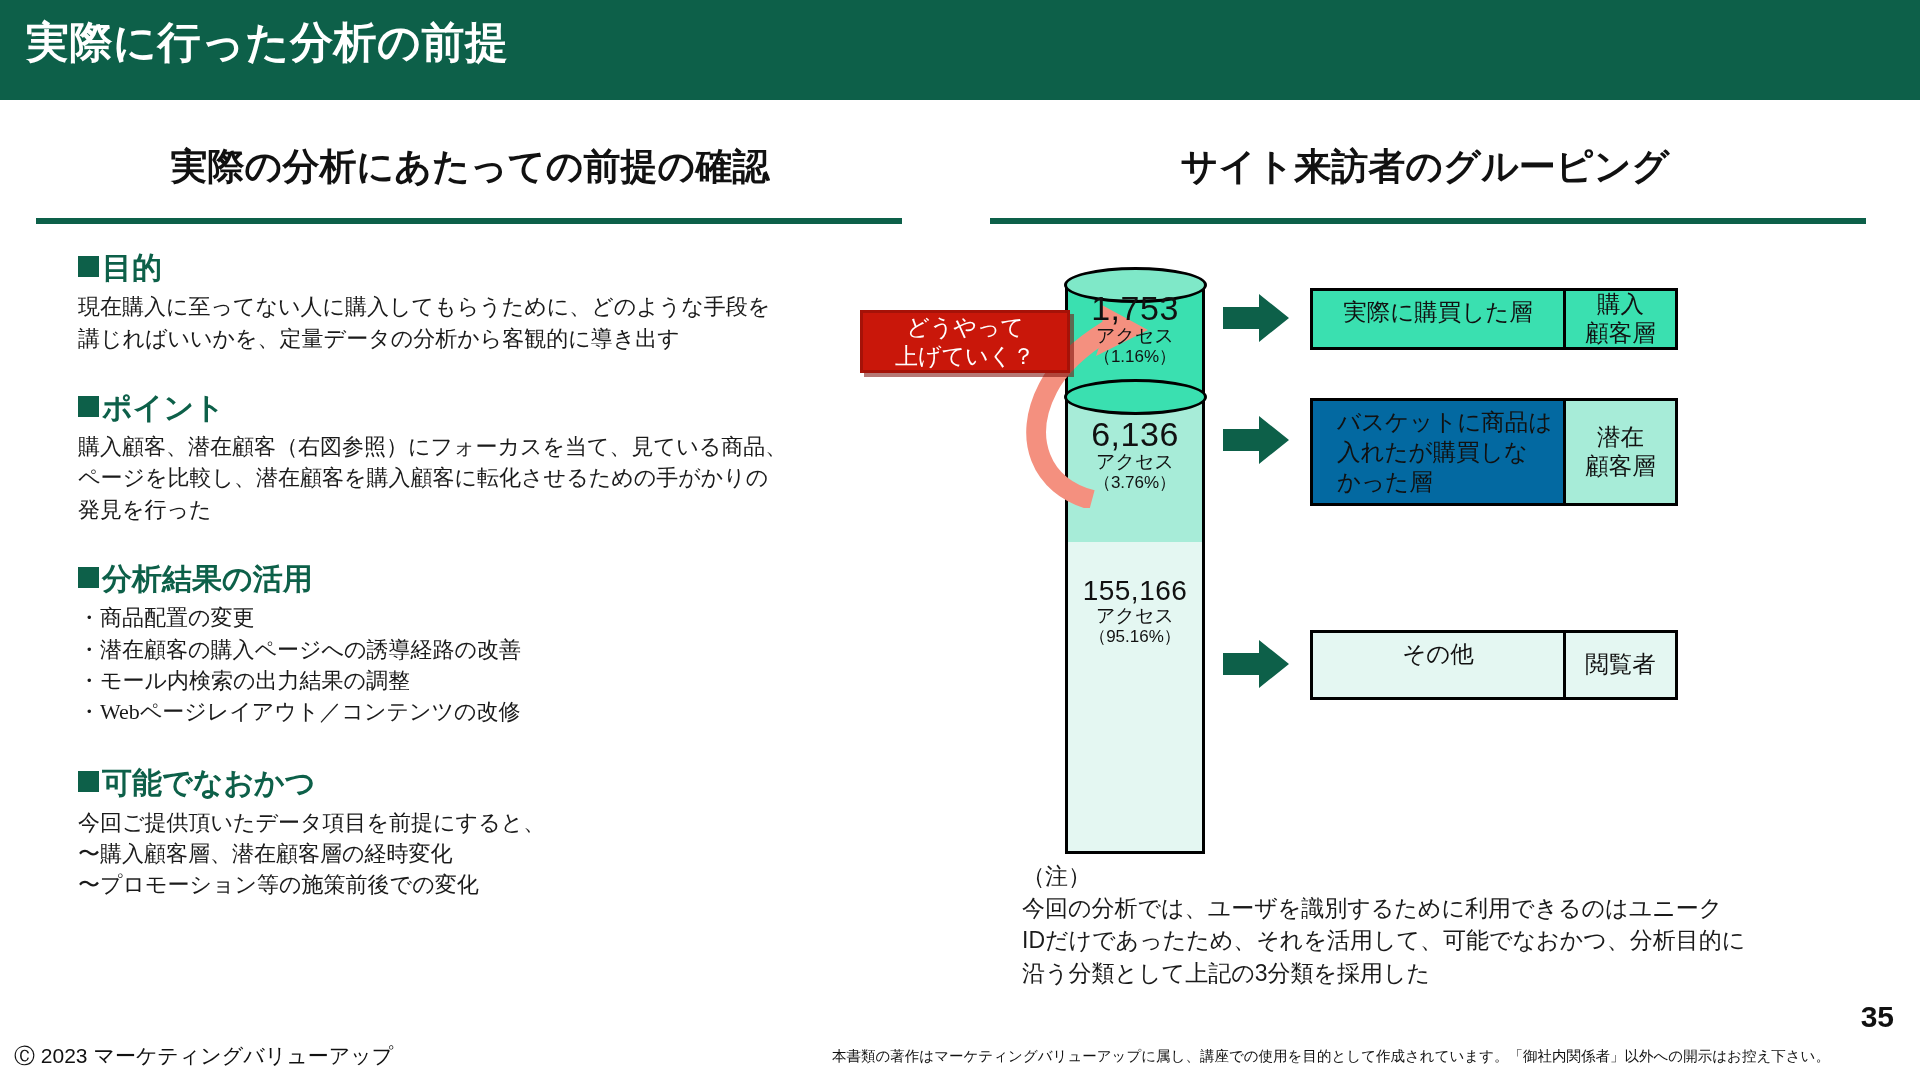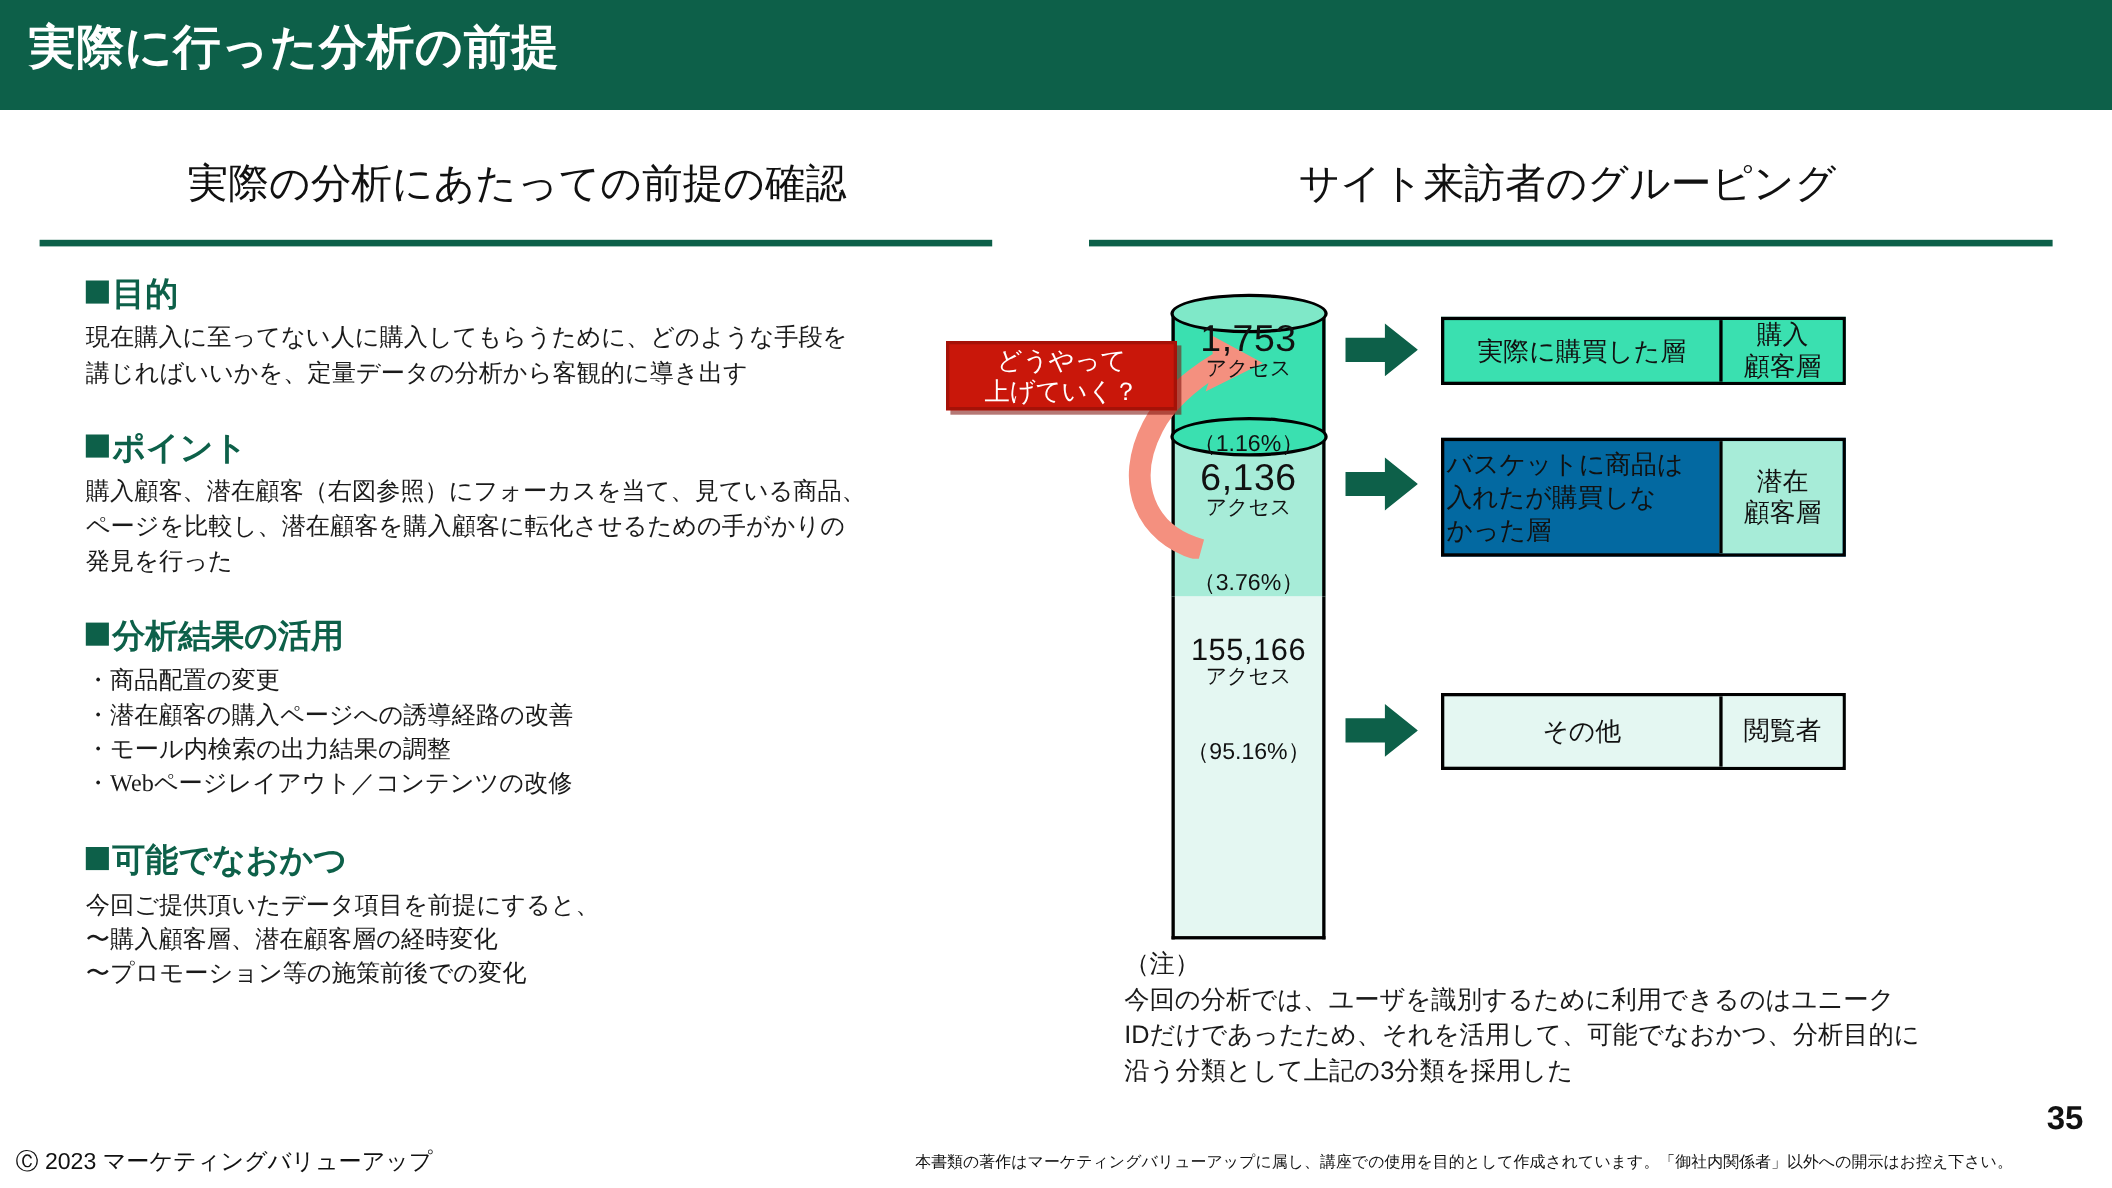--- a/index.html
+++ b/index.html
@@ -33,21 +33,21 @@
     font-weight: bold;
     color: #ffffff;
     letter-spacing: 0.5px;
     white-space: nowrap;
   }
 
   
   .col-heading {
     position: absolute;
     font-size: 37px;
-    font-weight: normal;
+    font-weight: bold;
     color: #111111;
     text-align: center;
     white-space: nowrap;
   }
   #left-col-heading { left: 40px; top: 142px; width: 860px; }
   #right-col-heading { left: 985px; top: 142px; width: 880px; }
 
   .col-rule {
     position: absolute;
     height: 6px;
@@ -164,24 +164,23 @@
     font-size: 34px;
     line-height: 1.0;
     letter-spacing: 0.5px;
   }
   .cyl-unit {
     font-size: 19px;
     line-height: 1.18;
     display: block;
   }
   .cyl-pct {
-    font-size: 21px;
+    font-size: 17px;
     line-height: 1.18;
     display: block;
-    margin-top: 45px;
   }
   #cyl-label-top { top: 24px; }
   #cyl-label-mid { top: 150px; }
   #cyl-label-bot { top: 310px; }
 
   
   #callout-how {
     position: absolute;
     left: -20px;
     top: 60px;
@@ -229,22 +228,22 @@
     position: absolute;
     left: 430px;
     display: flex;
     border: 3px solid #000;
     box-sizing: border-box;
   }
   .group-desc {
     width: 250px;
     box-sizing: border-box;
     display: flex;
-    align-items: center;
-    padding: 6px 2px;
+    align-items: flex-start;
+    padding: 6px 24px;
     font-size: 23.5px;
     line-height: 1.28;
     color: #111;
   }
   .group-tag {
     width: 112px;
     box-sizing: border-box;
     border-left: 3px solid #000;
     display: flex;
     flex-direction: column;

